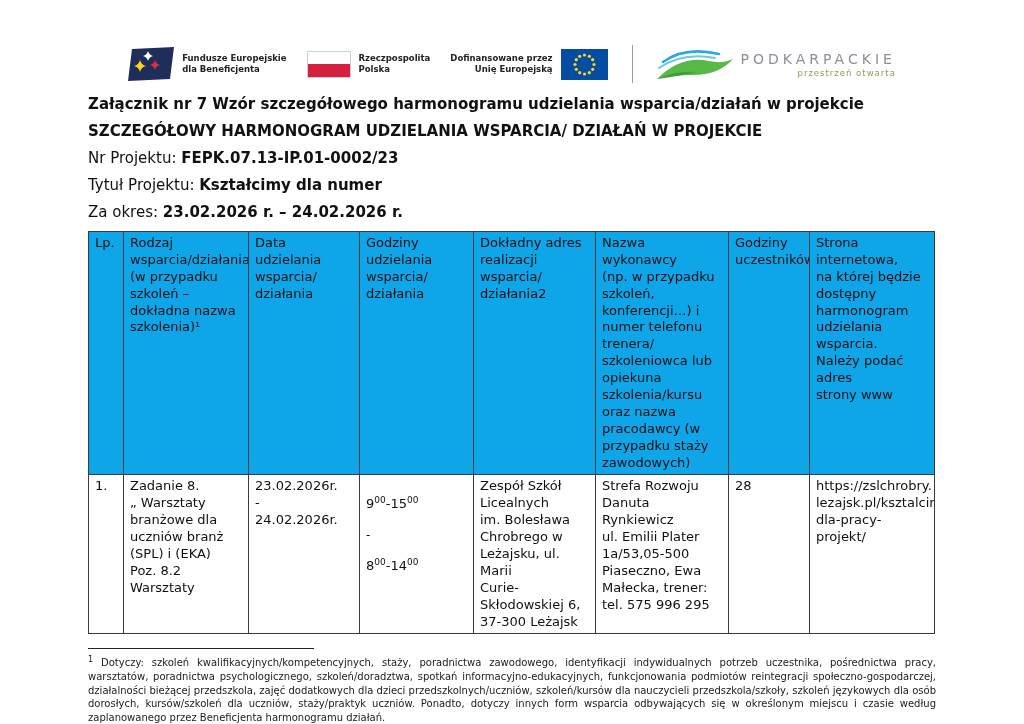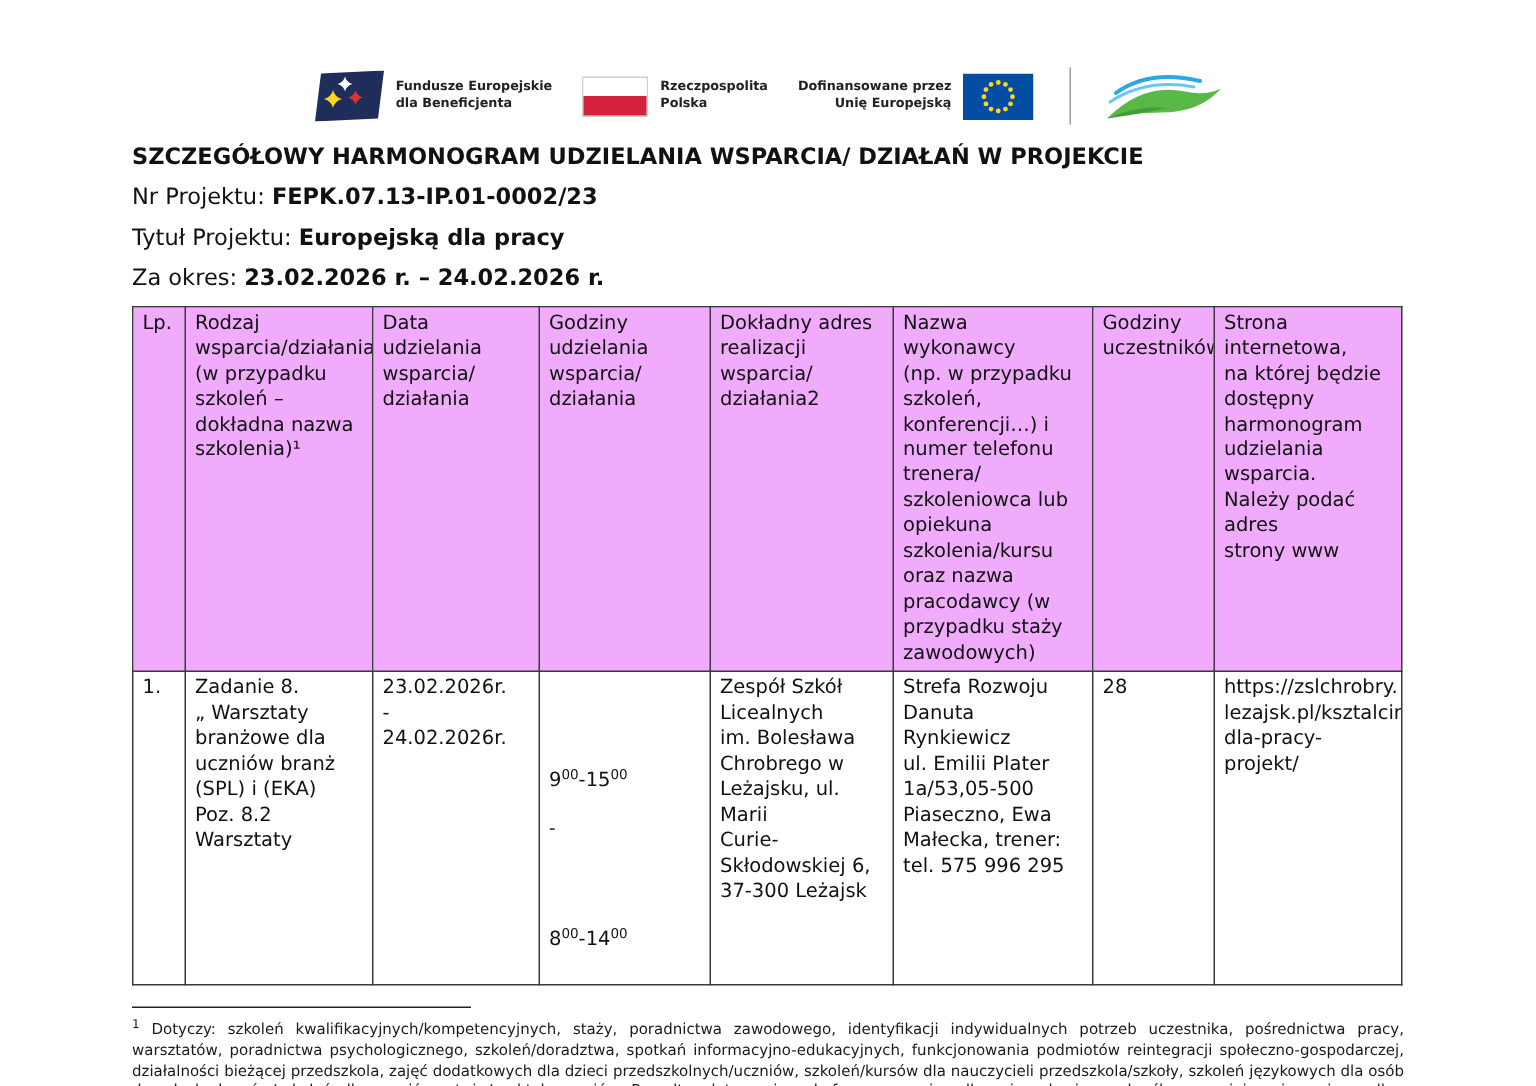--- a/index.html
+++ b/index.html
@@ -42,24 +42,24 @@
     padding:3px 6px;
     vertical-align:top;
     text-align:left;
     white-space:pre-line;
     overflow:hidden;
     box-sizing:border-box;
     font-weight:normal;
   }
   table.schedule thead tr{height:208px;}
   table.schedule tbody tr{height:132px;}
-  table.schedule thead th{background:#f0abfc;}
+  table.schedule thead th{background:#0ea5e9;}
   td.lp{font-weight:bold;}
   td.center-mid{text-align:center;vertical-align:middle;}
-  .time-line{white-space:nowrap;margin-top:44px;}
+  .time-line{white-space:nowrap;}
   .time-line sup{font-size:9px;}
   .time-sep{font-size:12px;line-height:10px;}
   
   .footnote-sep{width:226px;height:0;border-top:1.5px solid #222;margin:14px 0 4px 0;}
   .footnote{
     margin:0;font-size:10px;line-height:13.5px;color:#1a1a1a;
     text-align:justify;width:848px;
   }
   .footnote sup{font-size:8px;}
 </style>
@@ -119,27 +119,32 @@
 
     <div class="logo-divider"></div>
 
     <div class="logo-group">
       <svg width="76" height="36" viewBox="0 0 76 36">
         <path d="M6,16 Q28,0 62,8" fill="none" stroke="#2aa9e0" stroke-width="2.6" stroke-linecap="round"></path>
         <path d="M2,22 Q26,6 58,12" fill="none" stroke="#6cc5ec" stroke-width="2" stroke-linecap="round"></path>
         <path d="M0,33 Q24,9 52,15 Q66,18 76,13 Q62,29 36,29 Q14,29 0,33 Z" fill="#58b947"></path>
         <path d="M0,33 Q20,24 40,26 Q22,30 0,33 Z" fill="#3f9e3a"></path>
       </svg>
+      <div>
+        <div class="podk-name">PODKARPACKIE</div>
+        <div class="podk-tag">przestrzeń otwarta</div>
+      </div>
     </div>
   </div>
 
   <div class="meta">
+    <p class="bold">Załącznik nr 7 Wzór szczegółowego harmonogramu udzielania wsparcia/działań w projekcie</p>
     <p class="bold">SZCZEGÓŁOWY HARMONOGRAM UDZIELANIA WSPARCIA/ DZIAŁAŃ W PROJEKCIE</p>
     <p><span>Nr Projektu: </span><b>FEPK.07.13-IP.01-0002/23</b></p>
-    <p><span>Tytuł Projektu: </span><b>Europejską dla pracy</b></p>
+    <p><span>Tytuł Projektu: </span><b>Kształcimy dla numer</b></p>
     <p><span>Za okres: </span><b>23.02.2026 r. – 24.02.2026 r.</b></p>
   </div>
 
   <table class="schedule">
     <colgroup>
       <col style="width:35px">
         <col style="width:125px">
         <col style="width:111px">
         <col style="width:114px">
       <col style="width:122px">

